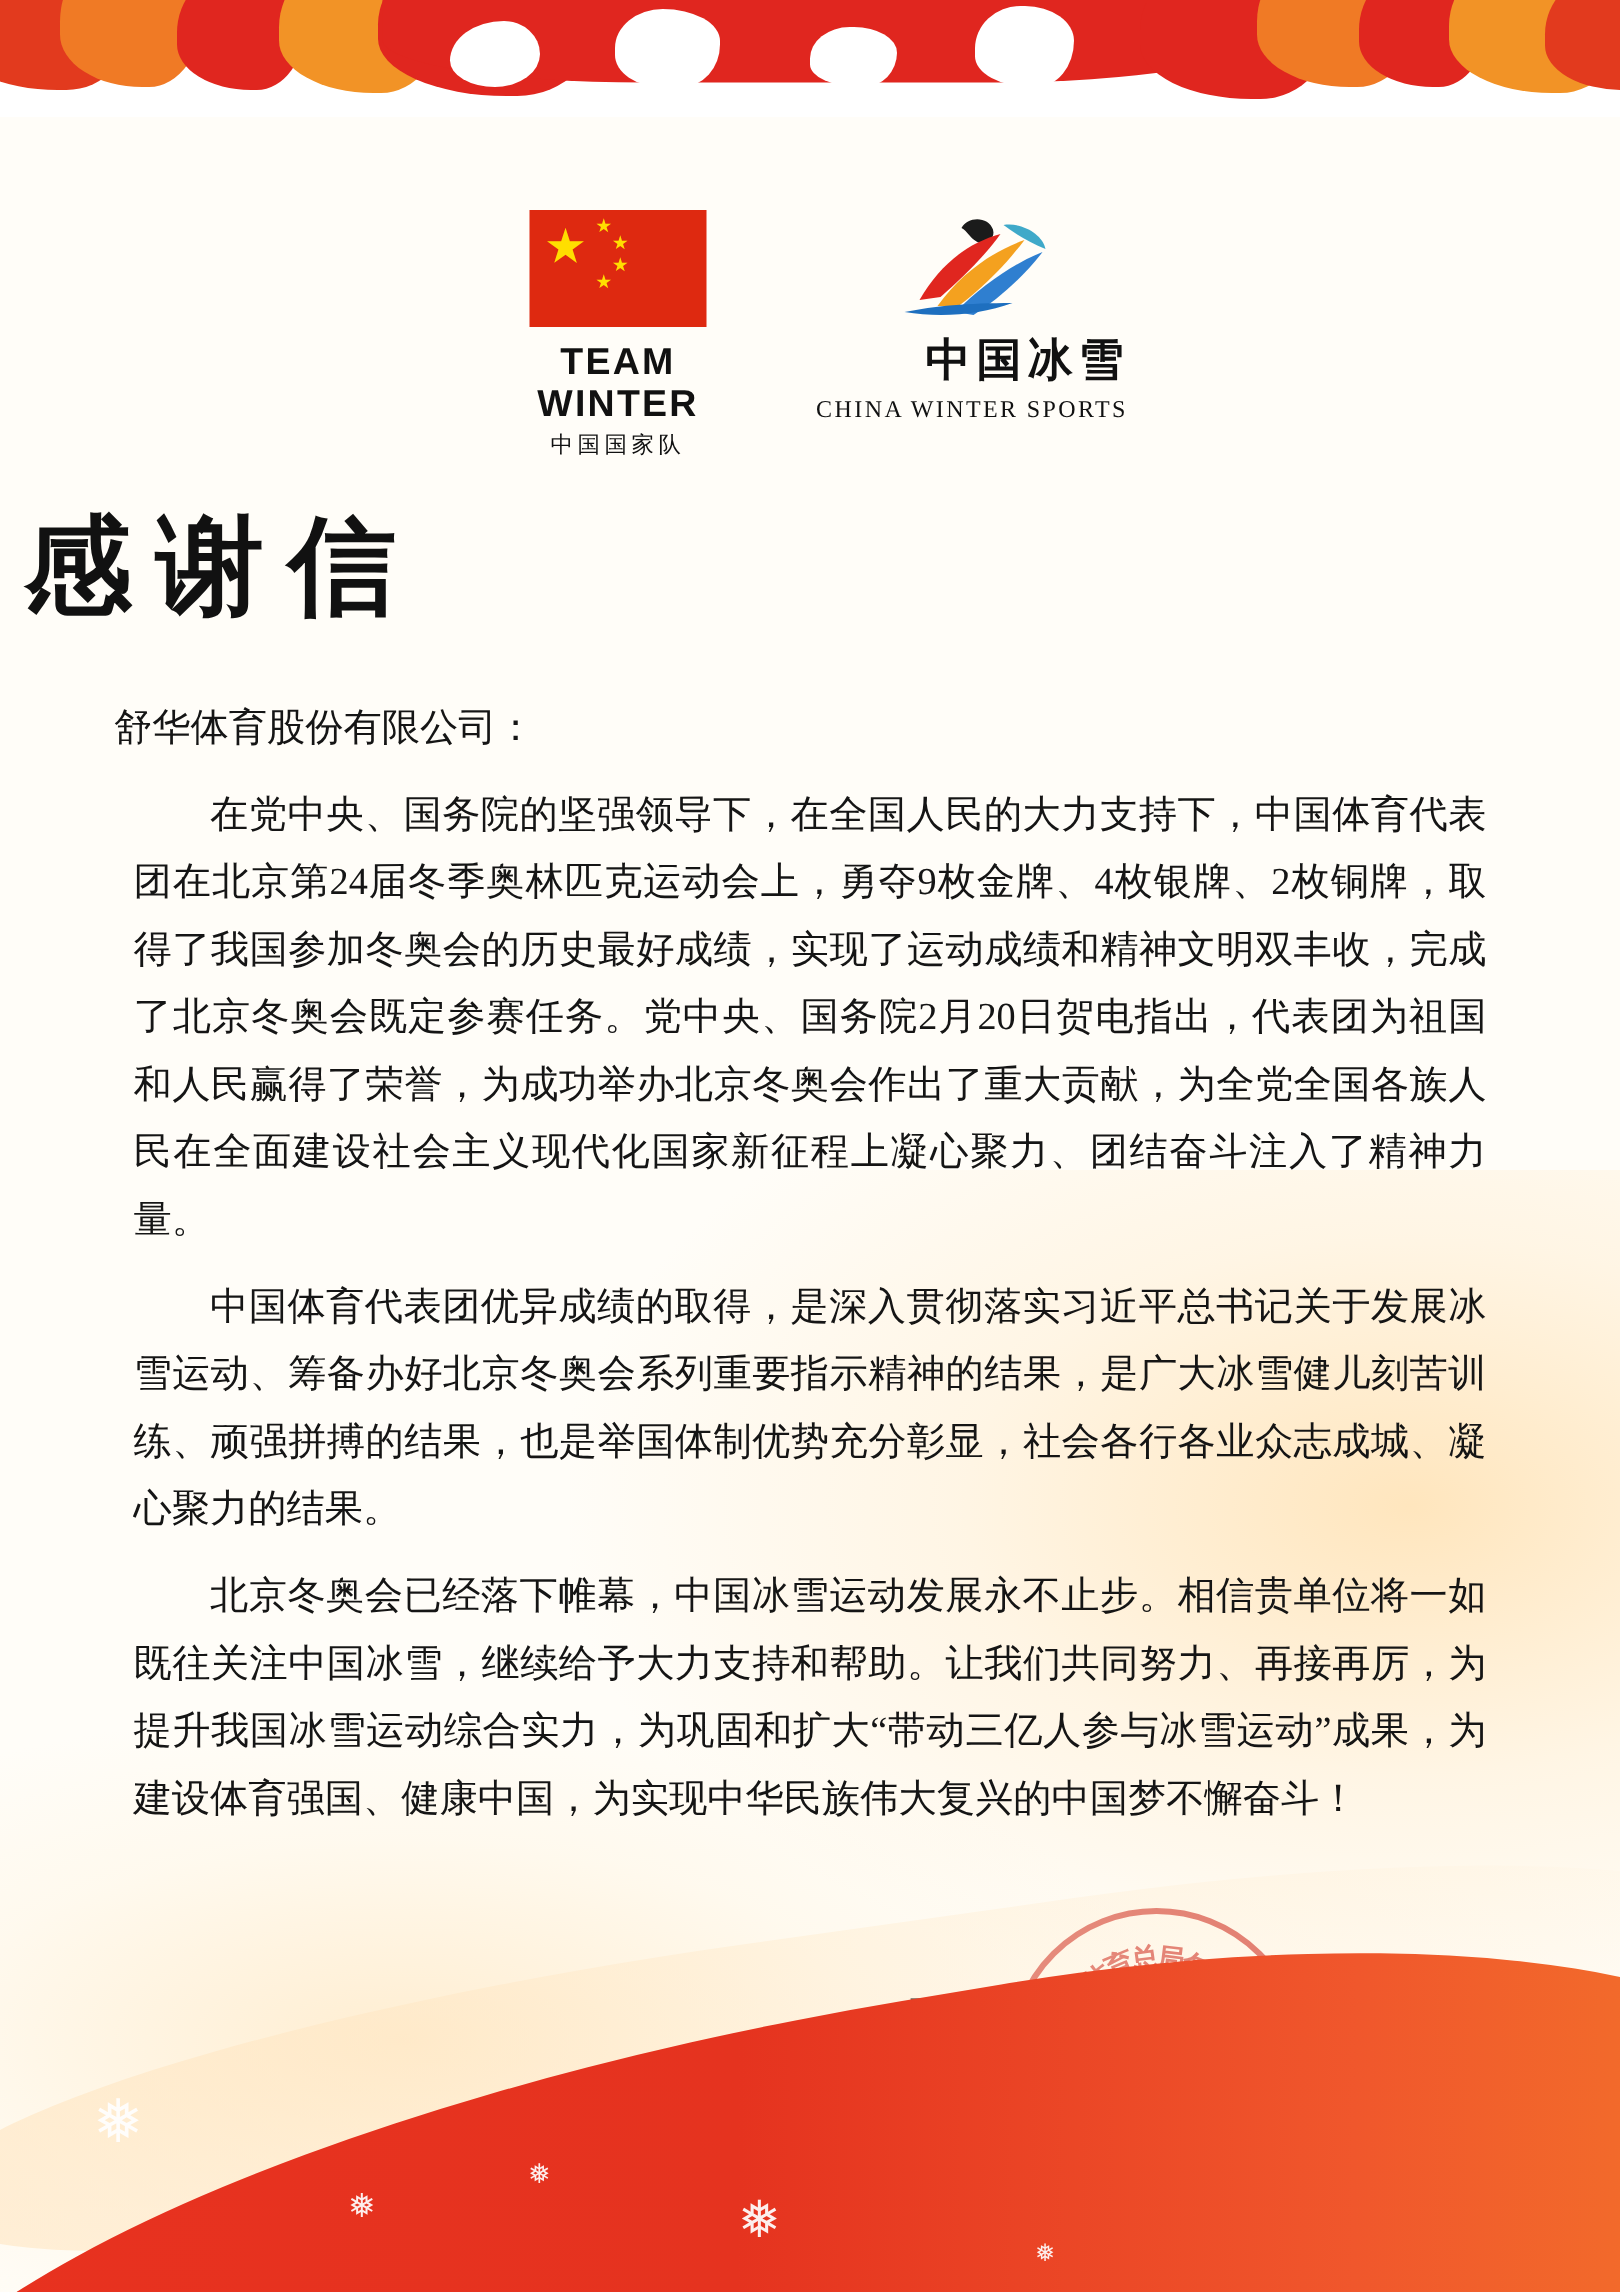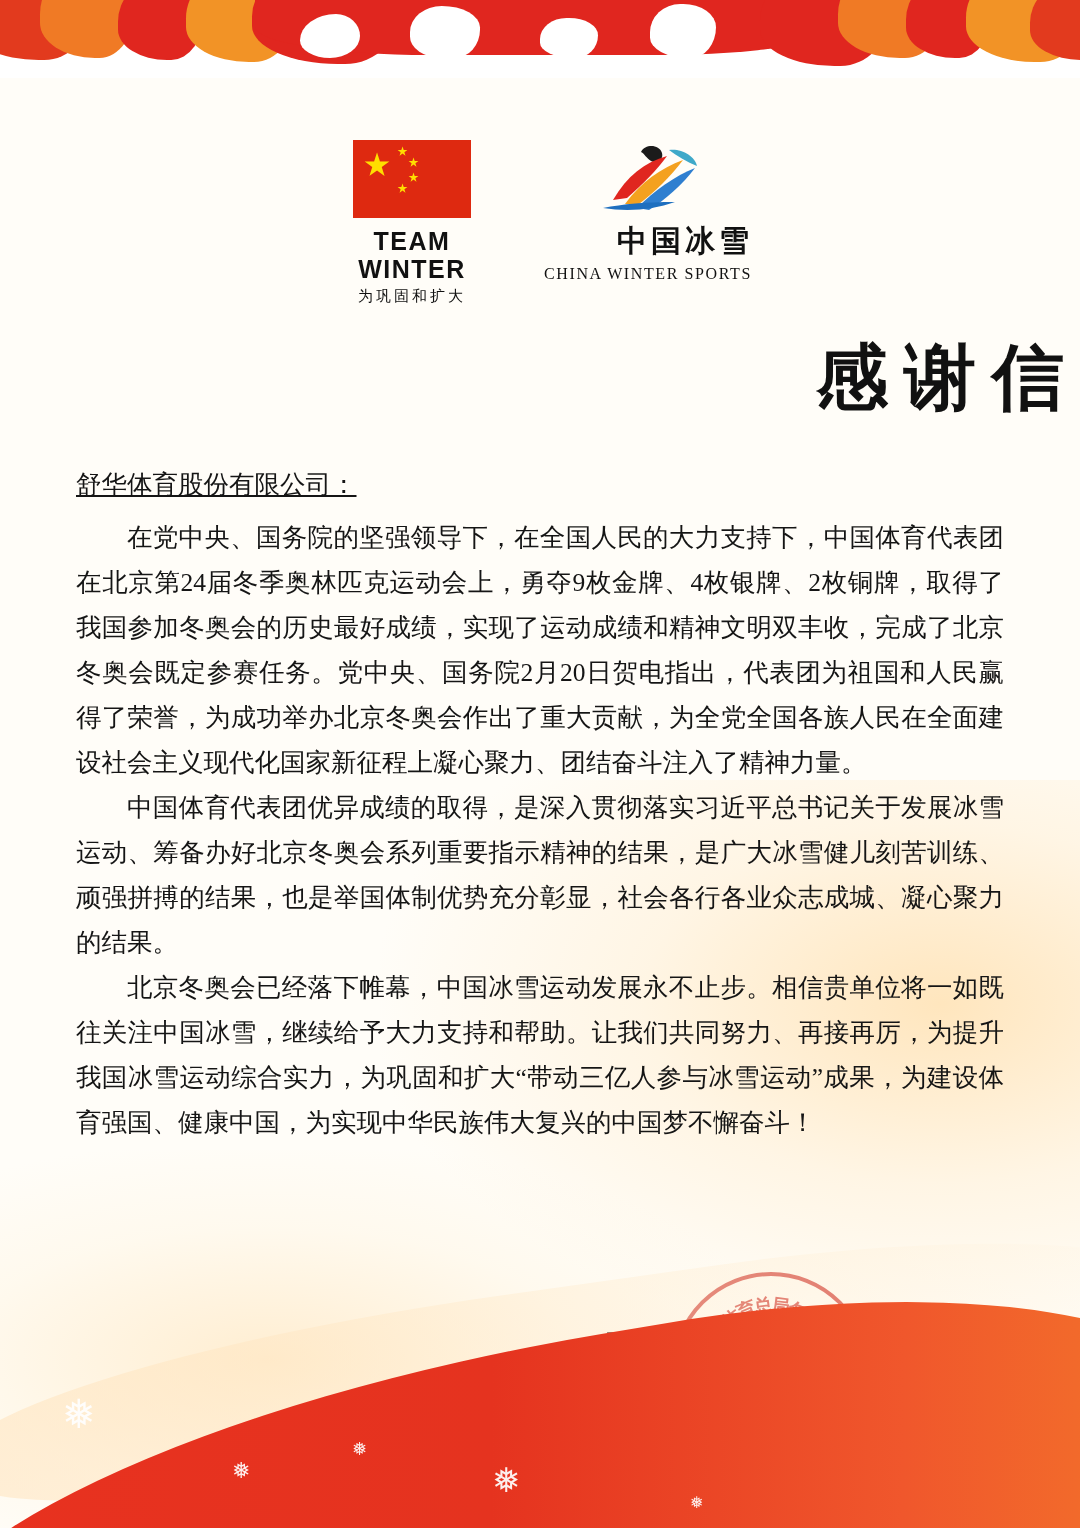--- a/index.html
+++ b/index.html
@@ -137,21 +137,21 @@
     color: #111;
     margin-top: 9px;
   }
 
   
   .doc-title {
     position: absolute;
     top: 330px;
     left: 0;
     width: 1080px;
-    text-align: right;
+    text-align: left;
     font-family: "Liberation Serif", "DejaVu Serif", serif;
     font-weight: bold;
     font-size: 72px;
     letter-spacing: 16px;
     color: #111;
     text-indent: 16px;
   }
 
   
   .letter {
@@ -159,24 +159,23 @@
     top: 462px;
     left: 76px;
     width: 928px;
     color: #151515;
     font-size: 25.5px;
     line-height: 45px;
     font-family: "Liberation Serif", "DejaVu Serif", serif;
   }
   .salutation {
     margin: 0 0 8px 0;
-    text-decoration: underline;
   }
   .para {
-    margin: 0;
+    margin: 13px;
     text-indent: 2em;
     text-align: justify;
     text-justify: inter-character;
   }
 
   
   .signature {
     position: absolute;
     right: 118px;
     top: 1320px;
@@ -315,21 +314,21 @@
   <div class="logos">
     <div class="logo-left">
       <div class="flag">
         <span class="star-big">★</span>
         <span class="star-s s1">★</span>
         <span class="star-s s2">★</span>
         <span class="star-s s3">★</span>
         <span class="star-s s4">★</span>
       </div>
       <div class="team-en">TEAM WINTER</div>
-      <div class="team-cn">为巩固和扩大</div>
+      <div class="team-cn">中国国家队</div>
     </div>
 
     <div class="logo-right">
       <div class="ice-mark">
         <svg width="130" height="76" viewBox="0 0 130 76" aria-hidden="true">
           <path d="M58 10 C62 2, 76 2, 79 11 C81 18, 73 22, 68 19 C63 16, 62 12, 58 10 Z" fill="#1b1b1b"></path>
           <path d="M30 58 C44 34, 62 20, 84 14 C74 28, 60 42, 44 56 Z" fill="#e0261f"></path>
           <path d="M42 62 C58 40, 78 26, 100 18 C88 34, 72 50, 56 62 Z" fill="#f4a11f"></path>
           <path d="M54 66 C72 48, 92 34, 112 26 C100 42, 82 58, 66 68 Z" fill="#2f7fd0"></path>
           <path d="M86 8 C98 6, 112 14, 114 24 C104 20, 94 14, 86 8 Z" fill="#3fa9c9"></path>

